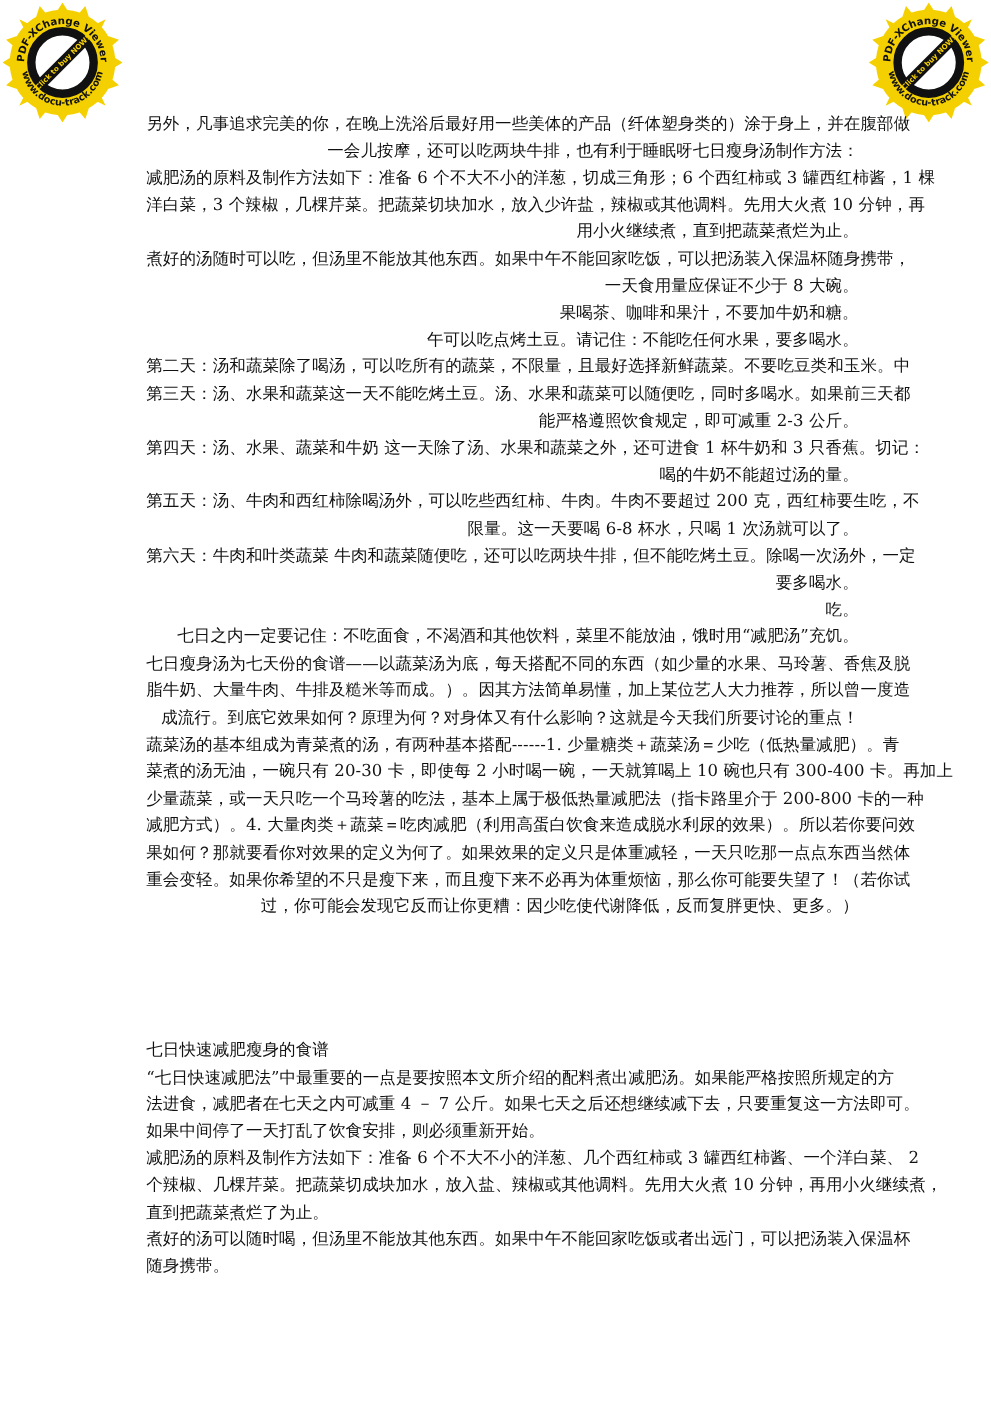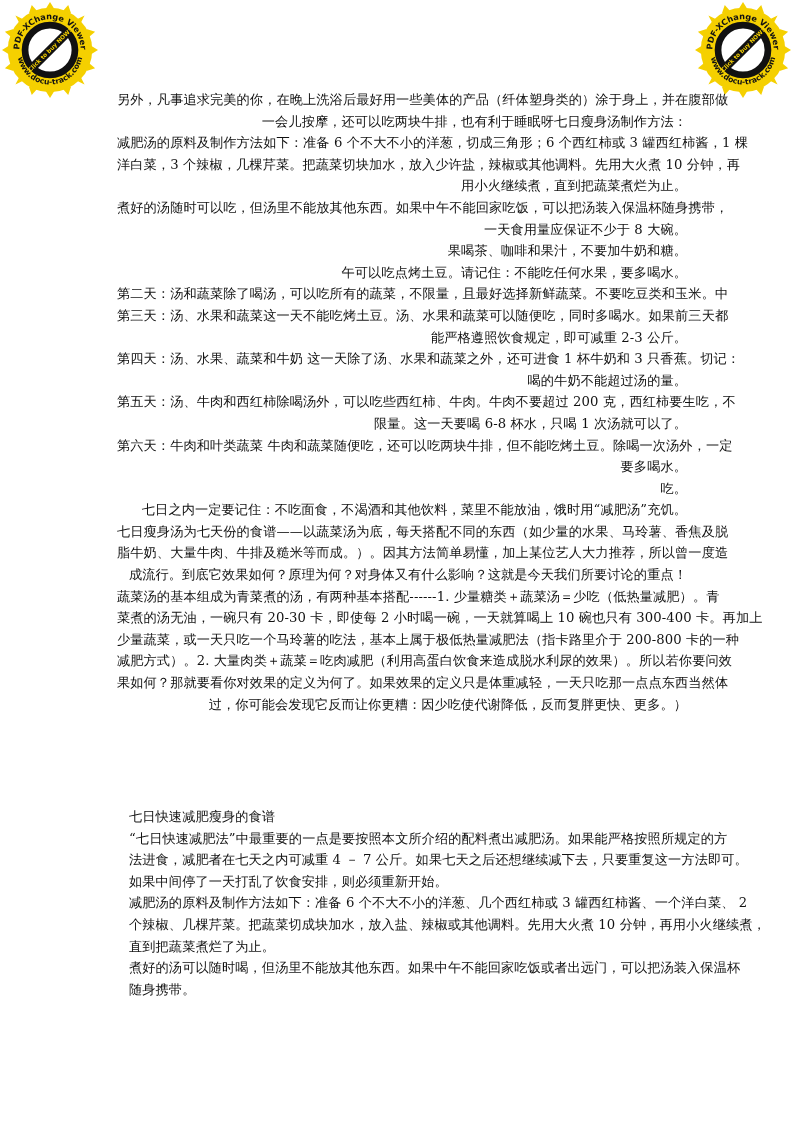--- a/index.html
+++ b/index.html
@@ -3,21 +3,21 @@
 <meta charset="utf-8">
 <style>
   html, body { margin: 0; padding: 0; background: #ffffff; }
   body { width: 793px; height: 1122px; position: relative; overflow: hidden;
          font-family: "DejaVu Serif", "Liberation Serif", serif; color: #111111; }
   .page { position: absolute; left: 0; top: 0; width: 793px; height: 1122px; background: #fff; }
   .text-block { position: absolute; left: 117px; width: 570px; }
   .line { display: block; height: 21.6px; line-height: 21.6px; font-size: 13.2px;
           white-space: nowrap; letter-spacing: 0.1px; }
   #block-1 { top: 89px; text-align: right; }
-  #block-2 { top: 806px; margin-left: 12px; }
+  #block-2 { top: 830px; }
   .badge { position: absolute; top: 2px; width: 96px; height: 96px; }
   .badge.left { left: 2px; }
   .badge.right { left: 695px; }
 </style>
 </head>
 <body>
 
 <div class="page">
 
   <div class="badge left">
@@ -118,22 +118,23 @@
     <span class="line">第六天：牛肉和叶类蔬菜  牛肉和蔬菜随便吃，还可以吃两块牛排，但不能吃烤土豆。除喝一次汤外，一定</span>
     <span class="line">要多喝水。</span>
     <span class="line">吃。</span>
     <span class="line">七日之内一定要记住：不吃面食，不渴酒和其他饮料，菜里不能放油，饿时用“减肥汤”充饥。</span>
     <span class="line">七日瘦身汤为七天份的食谱——以蔬菜汤为底，每天搭配不同的东西（如少量的水果、马玲薯、香焦及脱</span>
     <span class="line">脂牛奶、大量牛肉、牛排及糙米等而成。）。因其方法简单易懂，加上某位艺人大力推荐，所以曾一度造</span>
     <span class="line">成流行。到底它效果如何？原理为何？对身体又有什么影响？这就是今天我们所要讨论的重点！</span>
     <span class="line">蔬菜汤的基本组成为青菜煮的汤，有两种基本搭配------1. 少量糖类＋蔬菜汤＝少吃（低热量减肥）。青</span>
     <span class="line">菜煮的汤无油，一碗只有 20-30 卡，即使每 2 小时喝一碗，一天就算喝上 10 碗也只有 300-400 卡。再加上</span>
     <span class="line">少量蔬菜，或一天只吃一个马玲薯的吃法，基本上属于极低热量减肥法（指卡路里介于 200-800 卡的一种</span>
-    <span class="line">减肥方式）。2. 大量肉类＋蔬菜＝吃肉减肥（利用高蛋白饮食来造成脱水利尿的效果）。所以若你要问效</span>
+    <span class="line">减肥方式）。4. 大量肉类＋蔬菜＝吃肉减肥（利用高蛋白饮食来造成脱水利尿的效果）。所以若你要问效</span>
     <span class="line">果如何？那就要看你对效果的定义为何了。如果效果的定义只是体重减轻，一天只吃那一点点东西当然体</span>
+    <span class="line">重会变轻。如果你希望的不只是瘦下来，而且瘦下来不必再为体重烦恼，那么你可能要失望了！（若你试</span>
     <span class="line">过，你可能会发现它反而让你更糟：因少吃使代谢降低，反而复胖更快、更多。）</span>
   </div>
 
   <div id="block-2" class="text-block">
     <span class="line">七日快速减肥瘦身的食谱</span>
     <span class="line">“七日快速减肥法”中最重要的一点是要按照本文所介绍的配料煮出减肥汤。如果能严格按照所规定的方</span>
     <span class="line">法进食，减肥者在七天之内可减重 4 － 7 公斤。如果七天之后还想继续减下去，只要重复这一方法即可。</span>
     <span class="line">如果中间停了一天打乱了饮食安排，则必须重新开始。</span>
     <span class="line">减肥汤的原料及制作方法如下：准备 6 个不大不小的洋葱、几个西红柿或 3 罐西红柿酱、一个洋白菜、 2</span>
     <span class="line">个辣椒、几棵芹菜。把蔬菜切成块加水，放入盐、辣椒或其他调料。先用大火煮 10 分钟，再用小火继续煮，</span>

